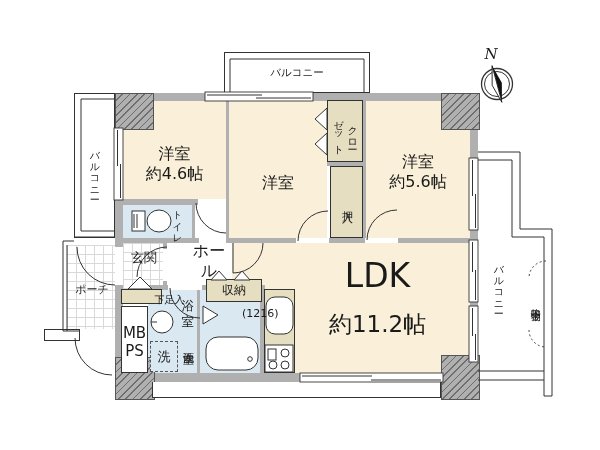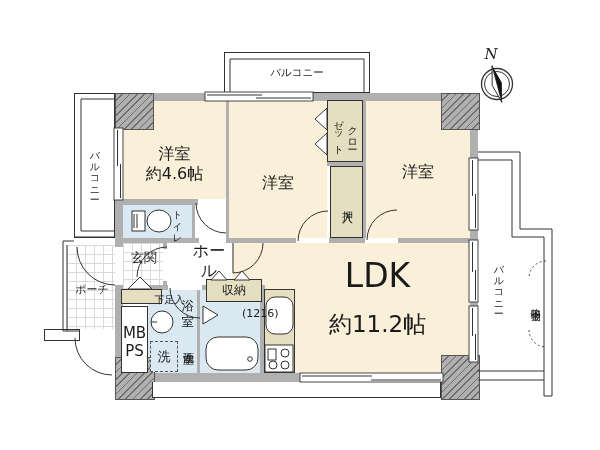--- a/index.html
+++ b/index.html
@@ -167,20 +167,21 @@
 
   <div class="abs cen" style="left:123px;top:136px;width:103px;height:56px;font-size:16px;flex-direction:column;">
     <span class="lbl">洋室</span>
       <span class="lbl">約4.6帖</span>
   </div>
   <div class="abs cen" style="left:229px;top:155px;width:98px;height:56px;font-size:16px;flex-direction:column;">
     <span class="lbl">洋室</span>
   </div>
   <div class="abs cen" style="left:366px;top:144px;width:104px;height:56px;font-size:16px;flex-direction:column;">
     <span class="lbl">洋室</span>
+      <span class="lbl">約5.6帖</span>
   </div>
   <div class="abs cen" style="left:295px;top:259px;width:165px;height:80px;flex-direction:column;justify-content:space-between;">
     <span class="lbl" style="font-size:33px;line-height:1.05;">LDK</span>
     <span class="lbl" style="font-size:23px;line-height:1.2;margin-top:11px;">約11.2帖</span>
   </div>
 
   <div class="abs cen lbl vert" style="left:330px;top:104px;width:30px;height:55px;font-size:10px;line-height:1.4;">クロー
 ゼット</div>
   <div class="abs cen lbl vert" style="left:338px;top:180px;width:17px;height:45px;font-size:11px;">押入</div>
   <div class="abs cen lbl vert" style="left:171px;top:204px;width:13px;height:36px;font-size:9.5px;">トイレ</div>

